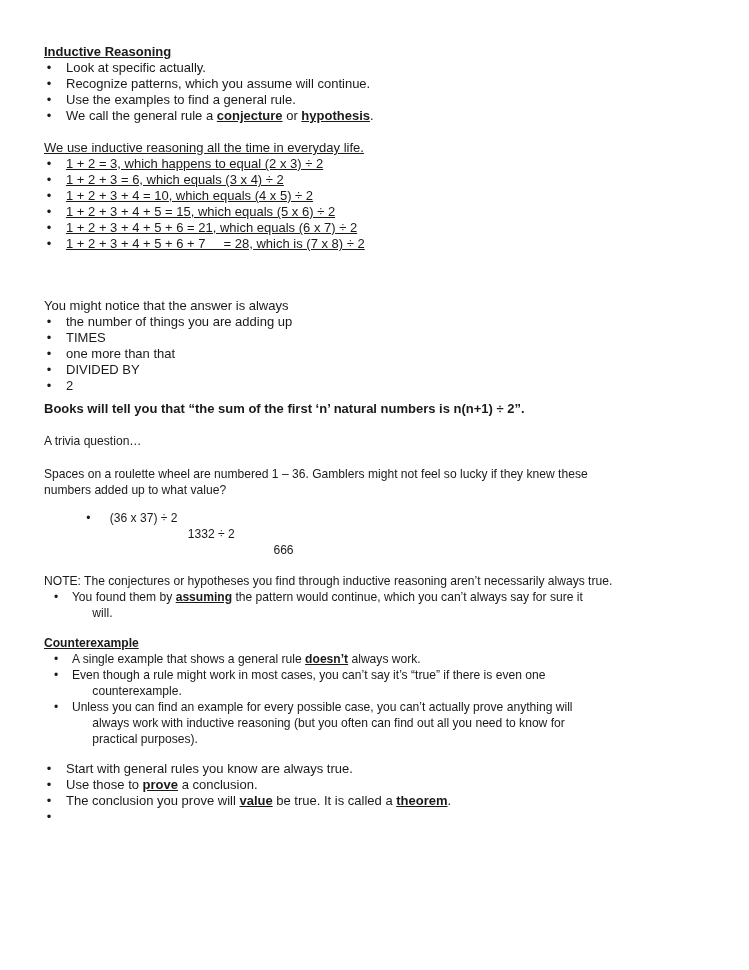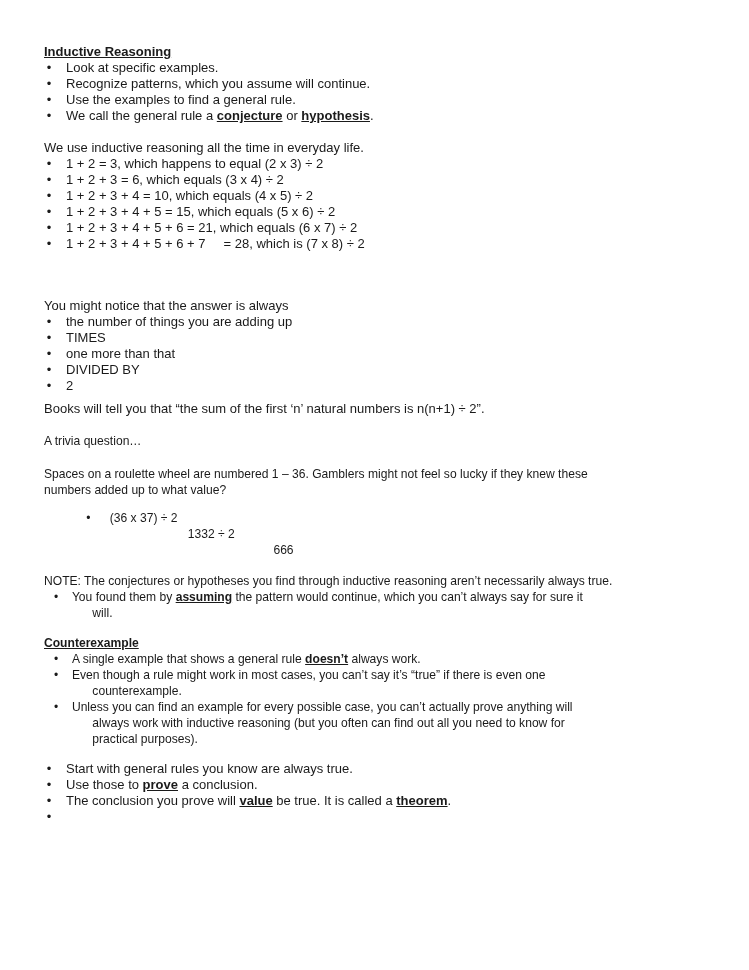--- a/index.html
+++ b/index.html
@@ -18,28 +18,28 @@
   .wrap2 { display:block; padding-left:22px; }
 </style>
 </head>
 <body>
 
 <div class="page">
 
   <div class="blk" style="top:44px;">
     <div class="h">Inductive Reasoning</div>
     <ul style="margin-left:-44px;">
-      <li><span class="dot">•</span><span>Look at specific examples.</span></li>
+      <li><span class="dot">•</span><span>Look at specific actually.</span></li>
       <li><span class="dot">•</span><span>Recognize patterns, which you assume will continue.</span></li>
       <li><span class="dot">•</span><span>Use the examples to find a general rule.</span></li>
       <li><span class="dot">•</span><span>We call the general rule a </span><span class="b">conjecture</span><span> or </span><span class="b">hypothesis</span><span>.</span></li>
     </ul>
   </div>
 
-  <div class="blk" style="top:140px;">
+  <div class="blk" style="top:140px;text-decoration:underline;">
     <div>We use inductive reasoning all the time in everyday life.</div>
     <ul style="margin-left:-44px;">
       <li><span class="dot">•</span><span>1 + 2 = 3, which happens to equal (2 x 3) ÷ 2</span></li>
       <li><span class="dot">•</span><span>1 + 2 + 3 = 6, which equals (3 x 4) ÷ 2</span></li>
       <li><span class="dot">•</span><span>1 + 2 + 3 + 4 = 10, which equals (4 x 5) ÷ 2</span></li>
       <li><span class="dot">•</span><span>1 + 2 + 3 + 4 + 5 = 15, which equals (5 x 6) ÷ 2</span></li>
       <li><span class="dot">•</span><span>1 + 2 + 3 + 4 + 5 + 6 = 21, which equals (6 x 7) ÷ 2</span></li>
       <li><span class="dot">•</span><span style="white-space:pre;">1 + 2 + 3 + 4 + 5 + 6 + 7     = 28, which is (7 x 8) ÷ 2</span></li>
     </ul>
   </div>
@@ -48,21 +48,21 @@
     <div>You might notice that the answer is always</div>
     <ul style="margin-left:-44px;">
       <li><span class="dot">•</span><span>the number of things you are adding up</span></li>
       <li><span class="dot">•</span><span>TIMES</span></li>
       <li><span class="dot">•</span><span>one more than that</span></li>
       <li><span class="dot">•</span><span>DIVIDED BY</span></li>
       <li><span class="dot">•</span><span>2</span></li>
     </ul>
   </div>
 
-  <div class="blk" style="top:401px;">Books will tell you that “the sum of the first ‘n’ natural numbers is n(n+1) ÷ 2”.</div>
+  <div class="blk" style="top:401px;font-weight:bold;">Books will tell you that “the sum of the first ‘n’ natural numbers is n(n+1) ÷ 2”.</div>
 
   <div class="blk narrow" style="top:433px; transform:scaleX(0.93);">A trivia question…</div>
   <div class="blk narrow" style="top:466px; transform:scaleX(0.93);">
     <div>Spaces on a roulette wheel are numbered 1 – 36.  Gamblers might not feel so lucky if they knew these</div>
     <div>numbers added up to what value?</div>
   </div>
   <div class="blk narrow" style="top:510px; left:0; transform:scaleX(0.93);">
     <ul>
       <li style="padding-left:118px;"><span class="dot" style="left:90px;">•</span><span>(36 x 37) ÷ 2</span></li>
     </ul>

